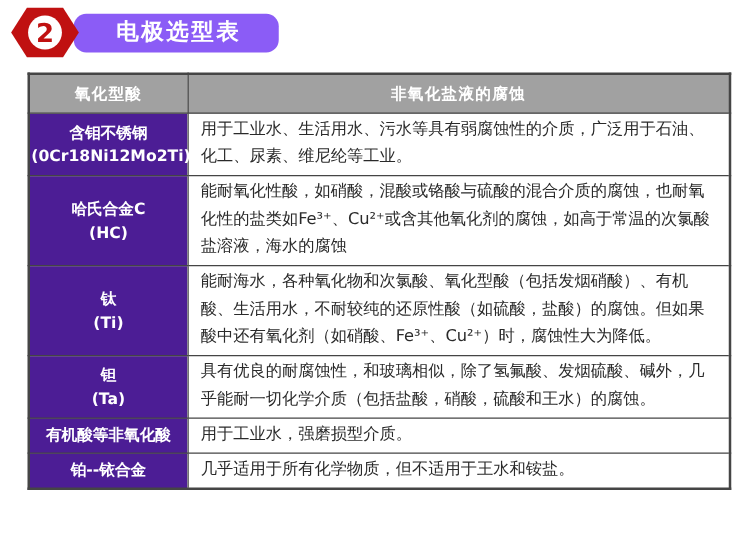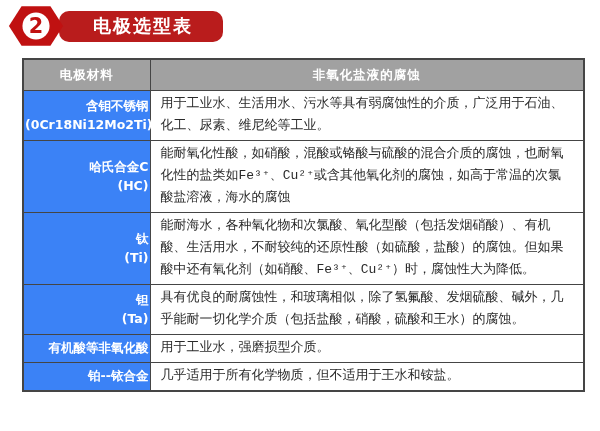--- a/index.html
+++ b/index.html
@@ -9,21 +9,21 @@
     font-family:"DejaVu Sans","Liberation Sans",sans-serif;
     -webkit-font-smoothing:antialiased;
     overflow:hidden;
   }
   .page{position:relative;width:600px;height:431px;}
 
   
   .header{position:relative;height:56px;}
   .pill{
     position:absolute;left:59px;top:11px;
-    background:#b91c1c;color:#ffffff;
+    background:#8b5cf6;color:#ffffff;
     font-size:18px;font-weight:bold;letter-spacing:2px;
     padding:6px 30px 7px 34px;border-radius:10px;
     z-index:1;line-height:1;
   }
   .badge{position:absolute;left:8px;top:5px;z-index:2;line-height:0;}
 
   
   table.sel{
     position:absolute;left:22px;top:58px;
     width:563px;border-collapse:collapse;table-layout:fixed;
@@ -33,30 +33,30 @@
   table.sel th,table.sel td{
     border:1px solid #454545;
     vertical-align:middle;
   }
   table.sel th{
     background:#a1a1a1;color:#ffffff;
     font-size:12.5px;font-weight:bold;
     height:28px;letter-spacing:1px;
   }
   td.mat{
-    background:#3b82f6;color:#ffffff;
+    background:#4c1d95;color:#ffffff;
     font-size:12.5px;font-weight:bold;
-    text-align:right;line-height:1.45;
+    text-align:center;line-height:1.45;
     padding:2px 1px;
   }
   td.desc{
     background:#ffffff;color:#2a2a2a;
     font-size:13px;line-height:22px;
     padding:2px 10px 3px 10px;
-    text-align:left;font-weight:500;font-family:Liberation Mono, monospace;
+    text-align:left;font-weight:500;
   }
 </style>
 </head>
 <body>
 
 <div class="page">
 
   <div class="header">
     <div class="badge">
       <svg width="56" height="42" viewBox="0 0 62 46">
@@ -68,21 +68,21 @@
     <div class="pill">电极选型表</div>
   </div>
 
   <table class="sel">
     <colgroup>
         <col class="c1">
         <col class="c2">
       </colgroup>
     <thead>
       <tr>
-        <th>电极材料</th>
+        <th>氧化型酸</th>
         <th>非氧化盐液的腐蚀</th>
       </tr>
     </thead>
     <tbody>
       <tr>
         <td class="mat">
           <div>含钼不锈钢</div>
           <div>(0Cr18Ni12Mo2Ti)</div>
         </td>
         <td class="desc">用于工业水、生活用水、污水等具有弱腐蚀性的介质，广泛用于石油、化工、尿素、维尼纶等工业。</td>

